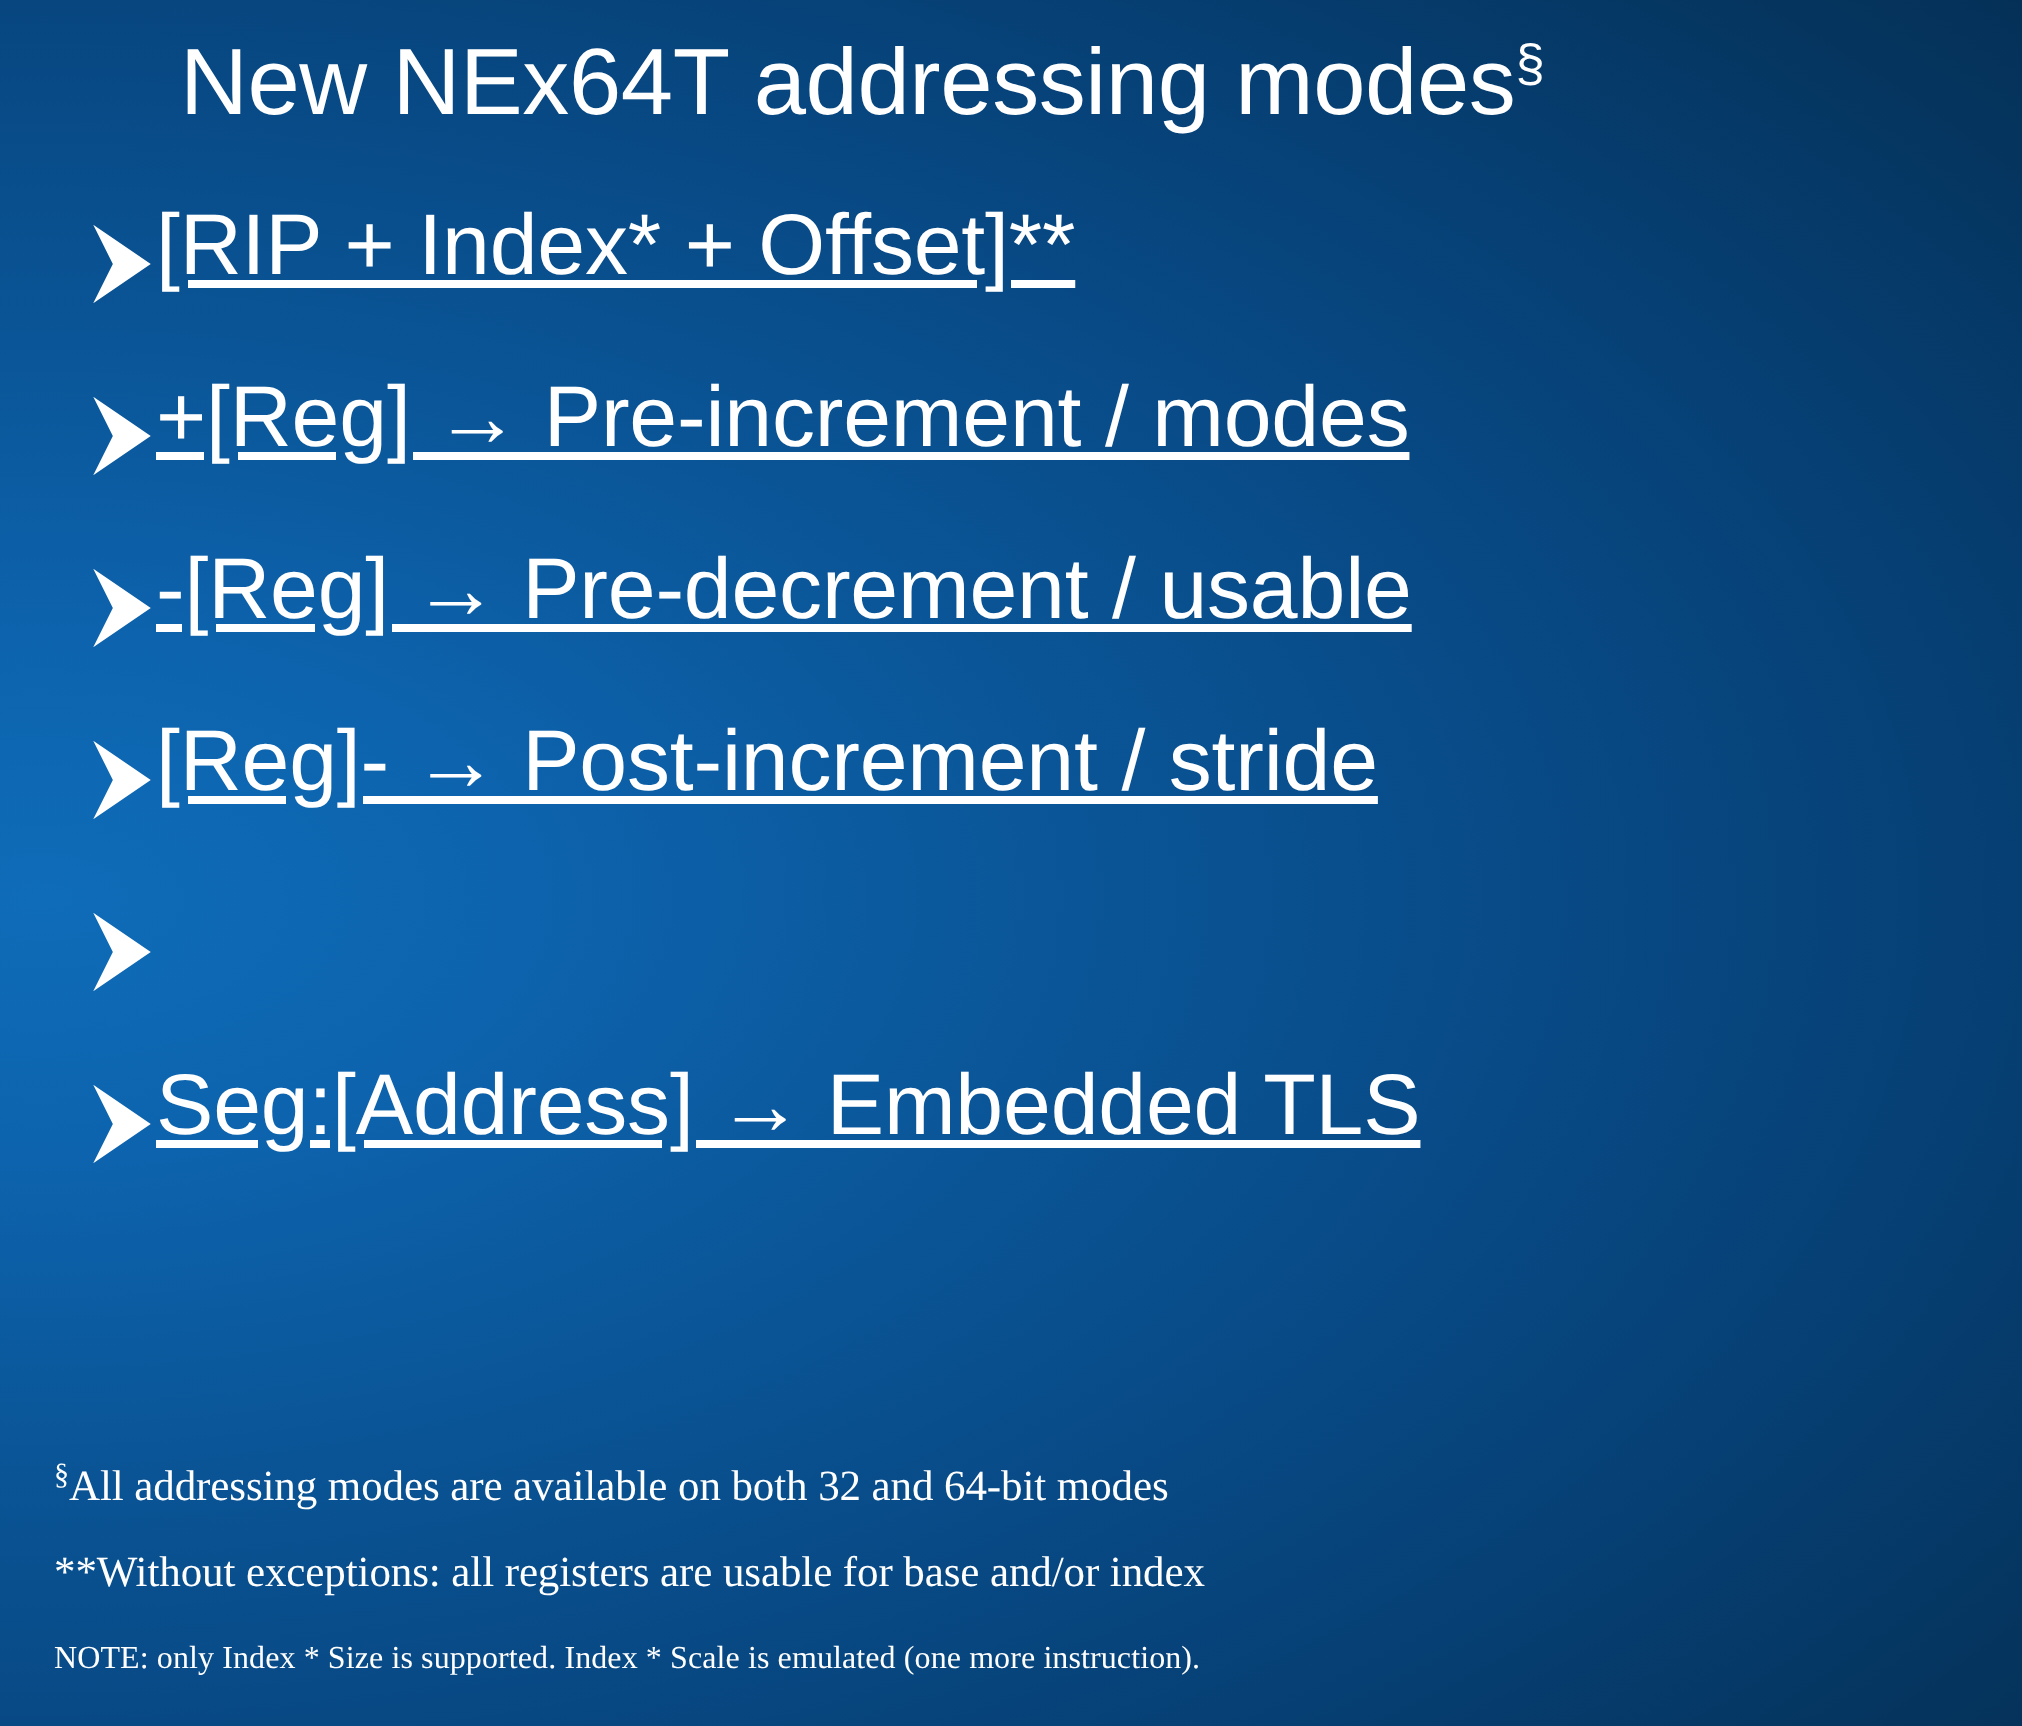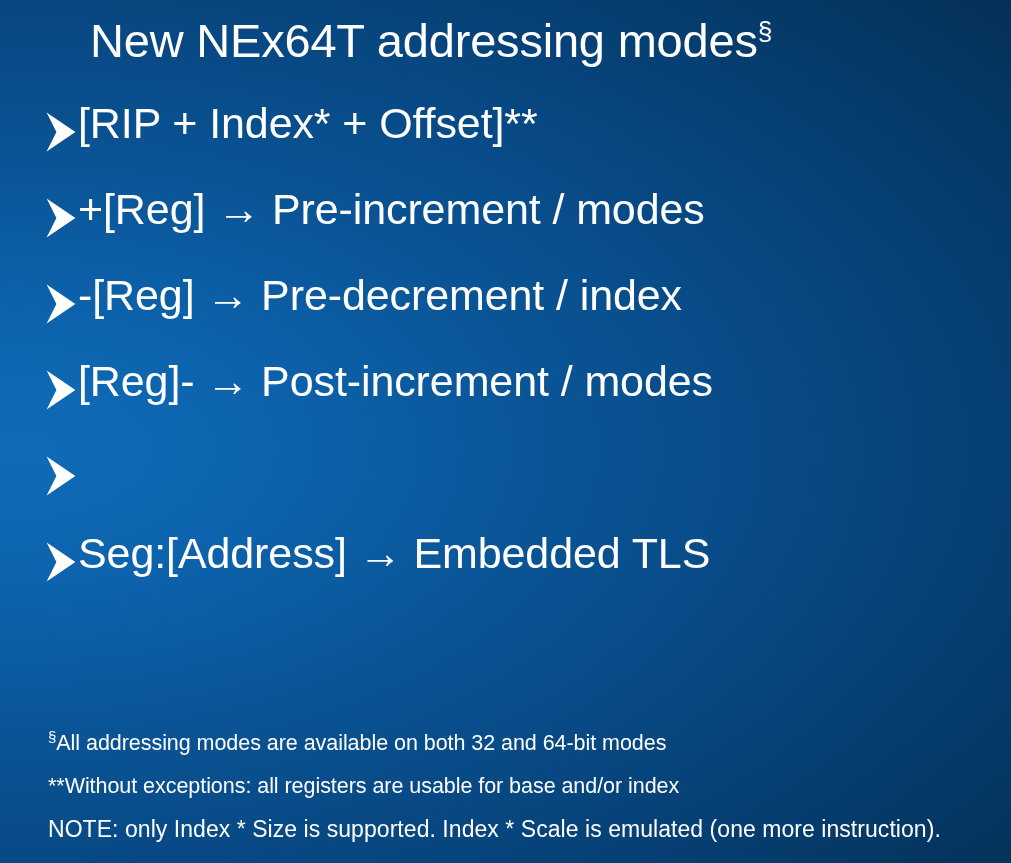--- a/index.html
+++ b/index.html
@@ -52,55 +52,57 @@
     position: absolute;
     left: 44px;
     top: 100px;
     width: 940px;
   }
   .bullet-row {
     display: flex;
     align-items: flex-start;
     height: 86px;
     white-space: nowrap;
+    text-decoration: underline;
   }
   .bullet-glyph {
     flex: 0 0 auto;
     width: 34px;
     height: 46px;
     margin-top: 9px;
     display: block;
   }
   .bullet-text {
     flex: 0 0 auto;
     font-size: 43px;
     line-height: 46px;
     letter-spacing: -0.1px;
   }
 
   
   .footnotes {
     position: absolute;
-    left: 48px;
+    left: 27px;
     top: 722px;
     width: 950px;
+    font-family: Liberation Serif, serif;
   }
   .footnote {
     font-size: 21.5px;
     line-height: 43px;
     white-space: nowrap;
     letter-spacing: -0.05px;
   }
   .footnote .sup {
     font-size: 0.7em;
     vertical-align: super;
     line-height: 0;
   }
   .footnote.note {
-    font-size: 23px;
+    font-size: 16px;
     letter-spacing: 0.05px;
   }
 </style>
 </head>
 <body>
 
 <div id="slide">
 
   <div class="title"><span>New NEx64T addressing modes</span><span class="sup">§</span></div>
 
@@ -117,28 +119,28 @@
       <svg class="bullet-glyph" viewBox="0 0 26 34" aria-hidden="true">
         <path d="M2 2 L24 17 L2 32 L9.5 17 Z" fill="#ffffff"></path>
       </svg>
       <span class="bullet-text">+[Reg] → Pre-increment / modes</span>
     </div>
 
     <div class="bullet-row">
       <svg class="bullet-glyph" viewBox="0 0 26 34" aria-hidden="true">
         <path d="M2 2 L24 17 L2 32 L9.5 17 Z" fill="#ffffff"></path>
       </svg>
-      <span class="bullet-text">-[Reg] → Pre-decrement / index</span>
+      <span class="bullet-text">-[Reg] → Pre-decrement / usable</span>
     </div>
 
     <div class="bullet-row">
       <svg class="bullet-glyph" viewBox="0 0 26 34" aria-hidden="true">
         <path d="M2 2 L24 17 L2 32 L9.5 17 Z" fill="#ffffff"></path>
       </svg>
-      <span class="bullet-text">[Reg]- → Post-increment / modes</span>
+      <span class="bullet-text">[Reg]- → Post-increment / stride</span>
     </div>
 
     <div class="bullet-row">
       <svg class="bullet-glyph" viewBox="0 0 26 34" aria-hidden="true">
         <path d="M2 2 L24 17 L2 32 L9.5 17 Z" fill="#ffffff"></path>
       </svg>
     </div>
 
     <div class="bullet-row">
       <svg class="bullet-glyph" viewBox="0 0 26 34" aria-hidden="true">

